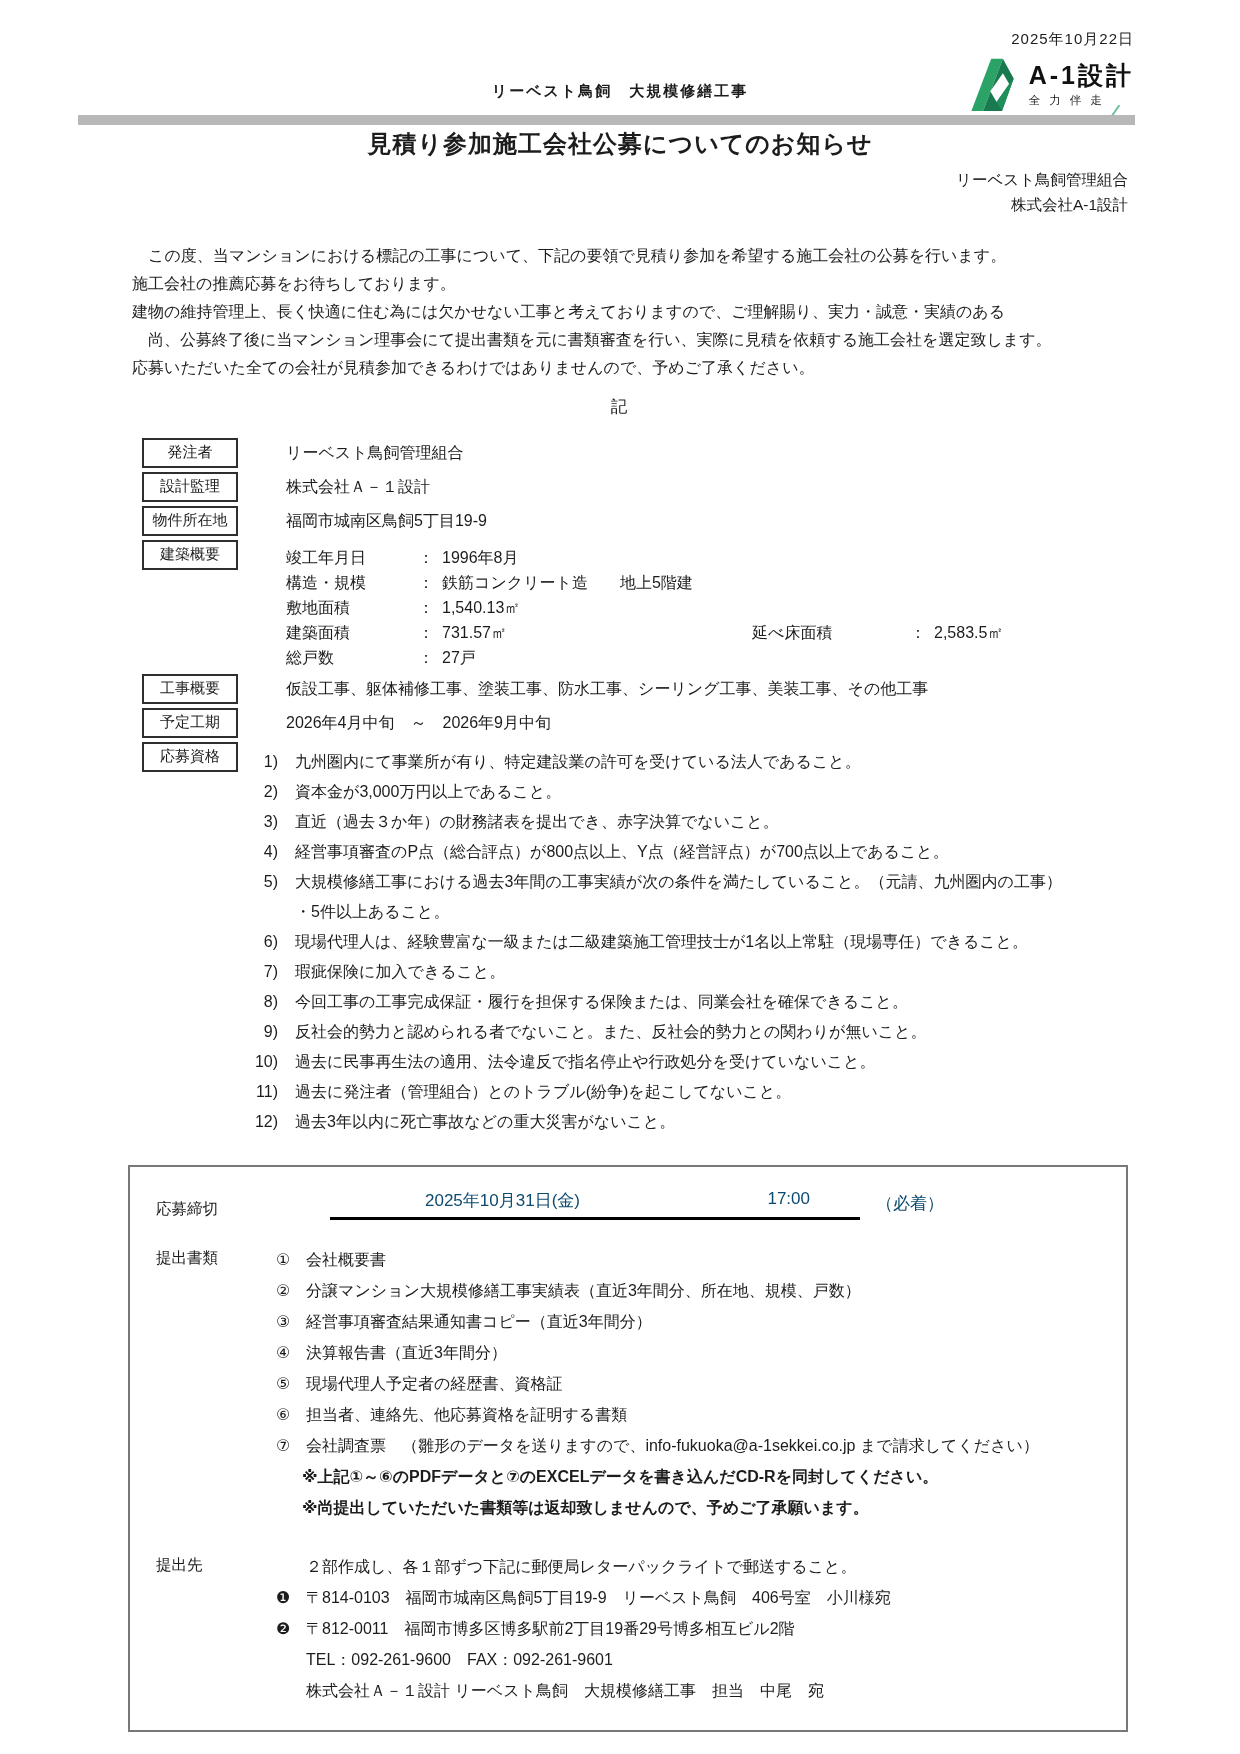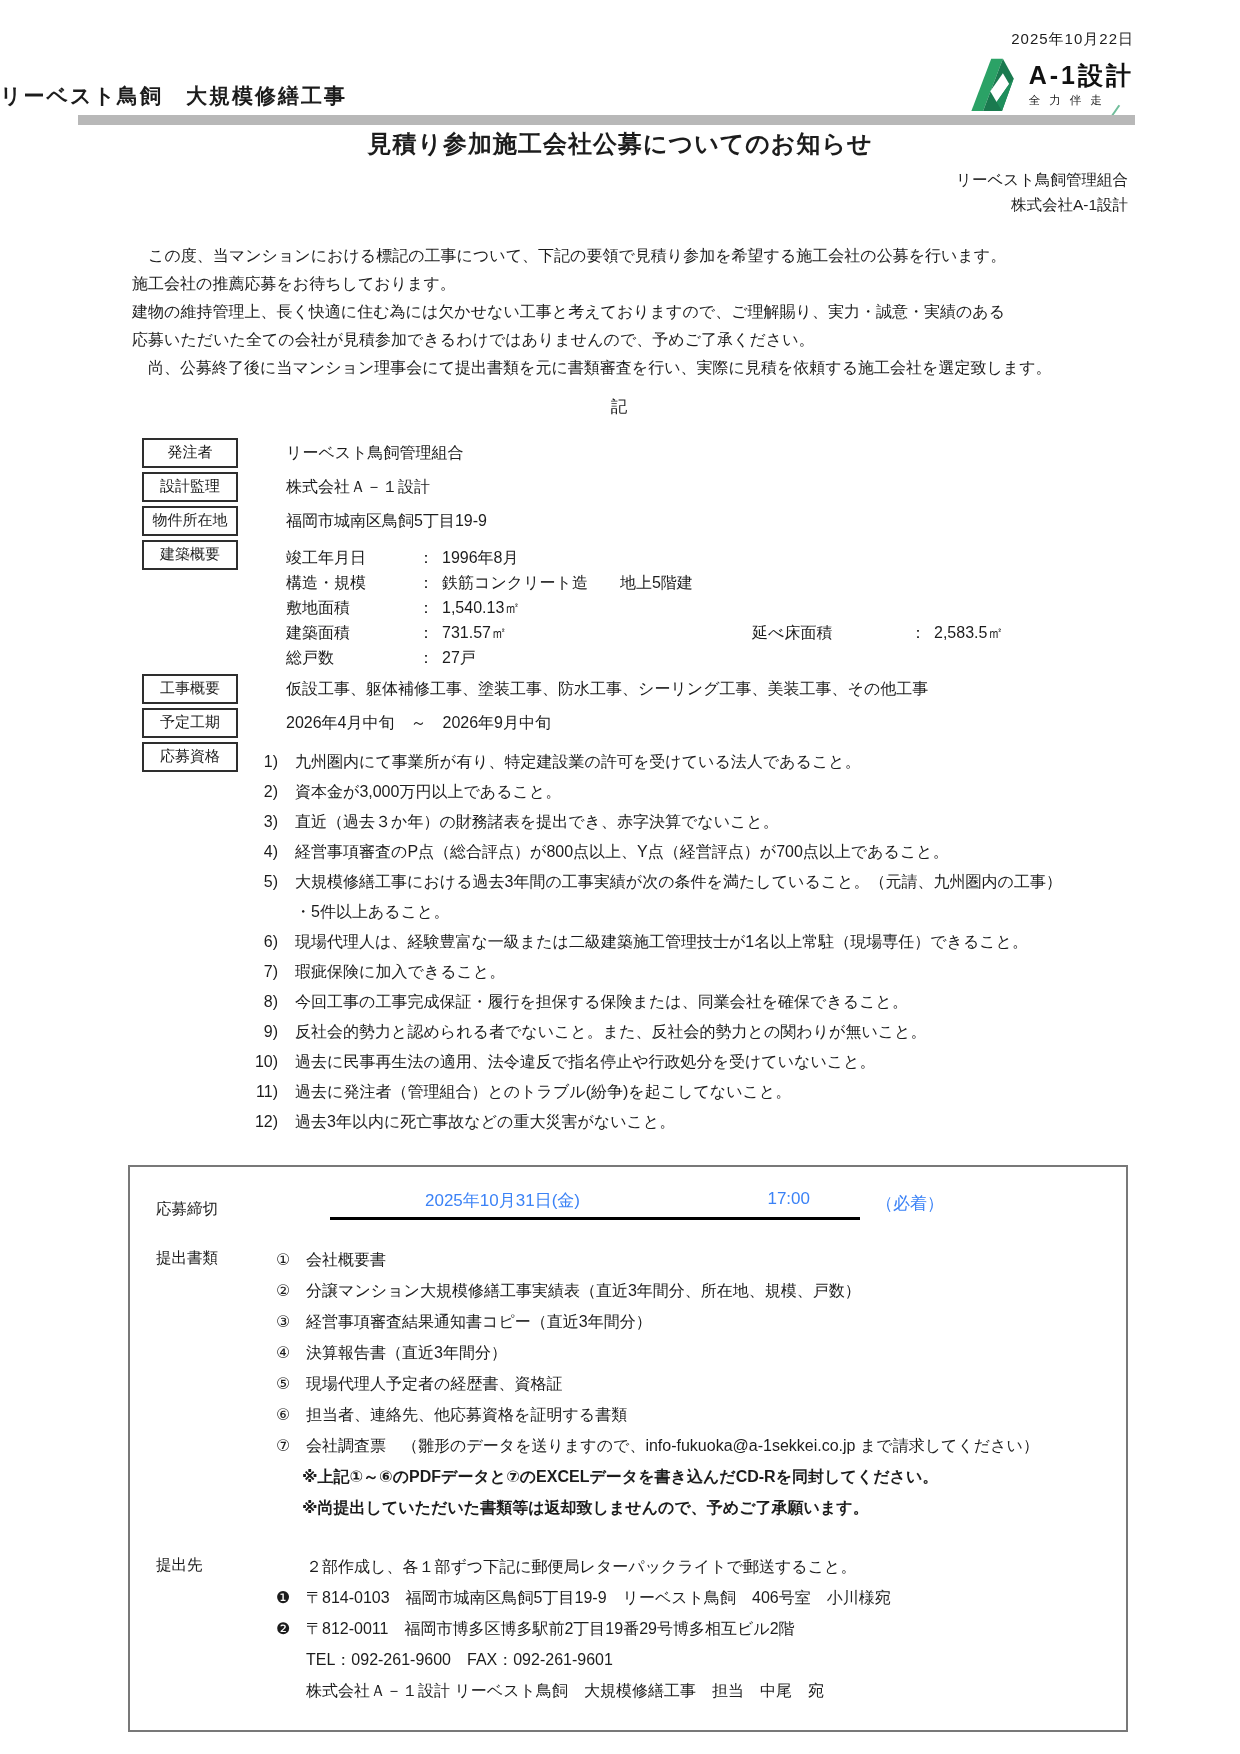--- a/index.html
+++ b/index.html
@@ -15,22 +15,22 @@
   .header { position:relative; height:168px; }
   .date { position:absolute; top:30px; right:106px; font-size:15px; letter-spacing:1px; }
   .logo { position:absolute; top:54px; right:106px; display:flex; align-items:flex-start; gap:9px; }
   .logo svg { display:block; }
   .logo-texts { display:flex; flex-direction:column; }
   .brand { font-size:25px; font-weight:bold; letter-spacing:3px; color:#111; line-height:1.1; margin-top:8px; }
   .tagline { margin-top:3px; font-size:11.5px; letter-spacing:9px; color:#222;
              border-bottom:1.5px solid #6fbd9a; padding-bottom:13px; position:relative; width:max-content; }
   .tagline::after { content:""; position:absolute; right:-16px; bottom:1px; width:17px; height:1.5px;
                     background:#6fbd9a; transform:rotate(-55deg); transform-origin:left bottom; }
-  .main-title { position:absolute; top:82px; left:0; width:100%; text-align:left;
-                font-size:21px; font-weight:bold; letter-spacing:2px; }
+  .main-title { position:absolute; top:82px; left:0; width:100%; text-align:center;
+                font-size:15px; font-weight:bold; letter-spacing:2px; }
   .gray-bar { position:absolute; top:115px; left:78px; width:1057px; height:10px; background:#b8b8b8; }
   .subtitle { position:absolute; top:128px; left:0; width:100%; text-align:center;
               font-size:24px; font-weight:bold; letter-spacing:1px; }
 
   .sender { text-align:right; padding-right:112px; font-size:15.5px; line-height:1.6; }
 
   
   .intro { margin:24px 60px 0 132px; line-height:1.75; font-size:16px; }
   .intro div { white-space:nowrap; }
   .kicker { text-align:center; margin-top:14px; font-size:16.5px; letter-spacing:2px; }
@@ -56,21 +56,21 @@
   .qual-text { margin-left:17px; }
   .qual-sub { margin-left:51px; line-height:30px; }
 
   
   .app-box { box-sizing:border-box; margin:28px 0 0 128px; width:1000px;
              border:2px solid #787878; padding:22px 0 24px; background:#fff; }
   .box-row { display:flex; align-items:flex-start; padding-left:26px; }
   .box-label { width:104px; font-size:15.5px; padding-top:4px; flex:0 0 auto; }
   .box-body { margin-left:16px; }
 
-  .red { color:#3b82f6; }
+  .red { color:#0c4a6e; }
   .dl-row { align-items:flex-end; }
   .dl-underline { box-sizing:border-box; margin-left:70px; width:530px;
                   border-bottom:3px solid #000; display:flex; justify-content:space-between;
                   padding:0 50px 5px 95px; font-size:17px; white-space:nowrap; }
   .dl-note { margin-left:16px; font-size:17px; padding-bottom:5px; white-space:nowrap; }
 
   .doc-row { margin-top:24px; }
   .doc-line { display:flex; line-height:31px; white-space:nowrap; }
   .doc-no { width:30px; flex:0 0 auto; }
   .doc-note { font-weight:bold; line-height:31px; margin-left:26px; white-space:nowrap; }
@@ -111,22 +111,22 @@
 
   <div class="sender">
     <div>リーベスト鳥飼管理組合</div>
     <div>株式会社A-1設計</div>
   </div>
 
   <div class="intro">
     <div>　この度、当マンションにおける標記の工事について、下記の要領で見積り参加を希望する施工会社の公募を行います。</div>
     <div>施工会社の推薦応募をお待ちしております。</div>
     <div>建物の維持管理上、長く快適に住む為には欠かせない工事と考えておりますので、ご理解賜り、実力・誠意・実績のある</div>
+    <div>　尚、公募終了後に当マンション理事会にて提出書類を元に書類審査を行い、実際に見積を依頼する施工会社を選定致します。</div>
     <div>応募いただいた全ての会社が見積参加できるわけではありませんので、予めご了承ください。</div>
-    <div>　尚、公募終了後に当マンション理事会にて提出書類を元に書類審査を行い、実際に見積を依頼する施工会社を選定致します。</div>
   </div>
 
   <div class="kicker">記</div>
 
   <div class="row first">
     <div class="label-box">発注者</div>
     <div class="row-body">リーベスト鳥飼管理組合</div>
   </div>
   <div class="row">
     <div class="label-box">設計監理</div>

